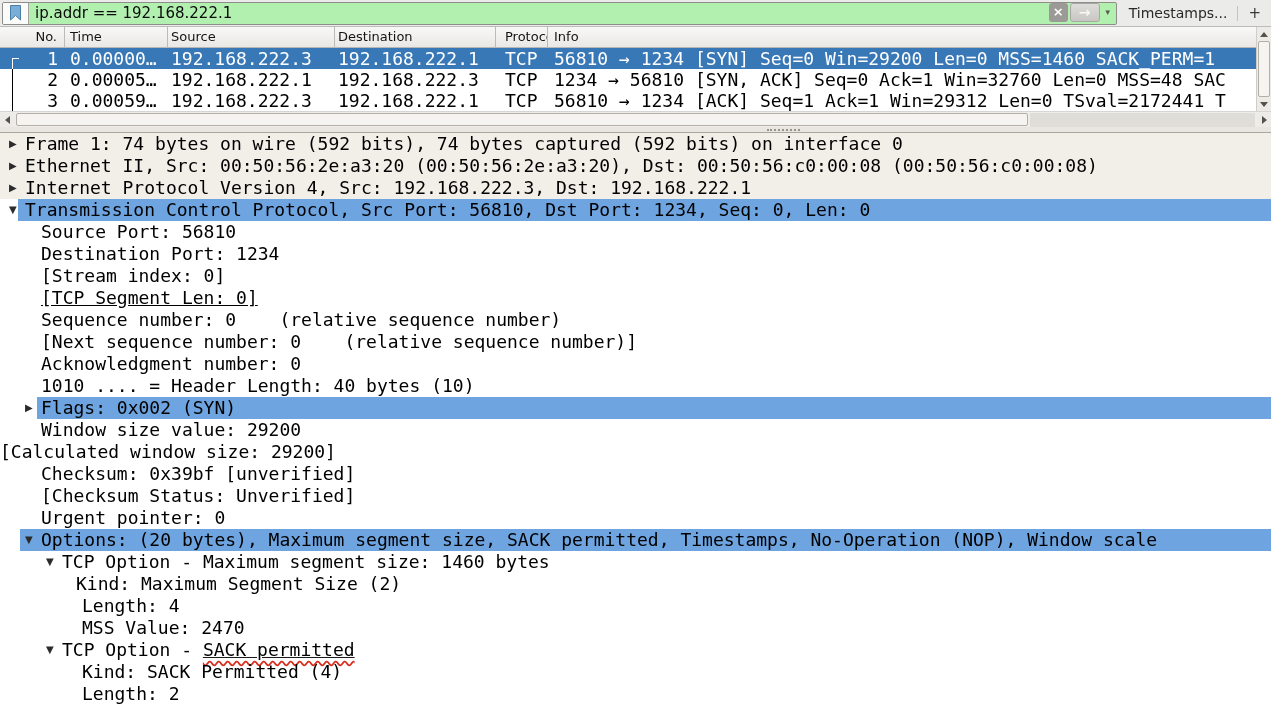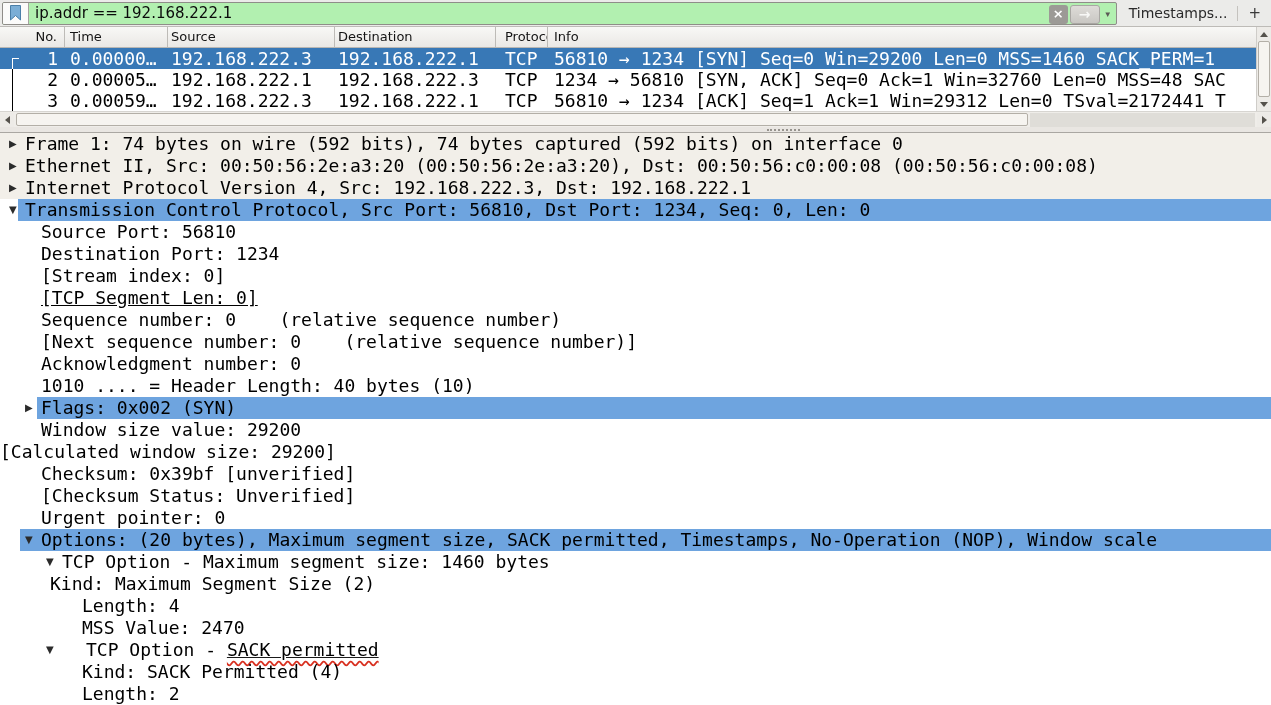--- a/index.html
+++ b/index.html
@@ -4,21 +4,21 @@
 <style>
   * { margin:0; padding:0; box-sizing:border-box; }
   html,body { width:1271px; height:705px; overflow:hidden; background:#fff;
               font-family:"DejaVu Sans","Liberation Sans",sans-serif; }
   .app { position:relative; width:1271px; height:705px; background:#fff; }
 
   
   .filter-bar { position:absolute; left:0; top:0; width:1271px; height:27px;
     background:var(--toolbar-bg); border-bottom:1px solid #bdbbb7;
     display:flex; align-items:center; padding:0 4px 0 2px; }
-  .filter-field { flex:1; height:23px; display:flex; align-items:flex-end;
+  .filter-field { flex:1; height:23px; display:flex; align-items:flex-start;
     border:1px solid #8f8d89; border-radius:2px; background:var(--filter-valid-bg); overflow:hidden; }
   .bookmark-btn { width:26px; height:100%; background:#fbfbfa; border:none;
     border-right:1px solid #a5a3a0; display:flex; align-items:center; justify-content:center; cursor:pointer; }
   .filter-input { flex:1; height:100%; border:none; background:transparent; outline:none;
     font:15px "DejaVu Sans","Liberation Sans",sans-serif; color:#0b0b0b; padding:0 6px; }
   .clear-btn { width:19px; height:19px; margin:0 2px; border:none; border-radius:3px;
     background:#9c9a96; color:#fff; font:bold 13px/18px "DejaVu Sans",sans-serif; text-align:center; cursor:pointer; }
   .apply-btn { width:30px; height:19px; border:1px solid #a9a7a3; border-radius:3px;
     background:linear-gradient(#dedcd8,#c9c7c3); color:#f8f8f6; font:bold 14px/17px "DejaVu Sans",sans-serif;
     text-align:center; cursor:pointer; }
@@ -159,21 +159,21 @@
       <div class="drow"><span class="dtext" style="margin-left: 41px;">Acknowledgment number: 0</span></div>
       <div class="drow"><span class="dtext" style="margin-left: 41px;">1010 .... = Header Length: 40 bytes (10)</span></div>
       <div class="drow" style="background: linear-gradient(90deg, transparent 37px, var(--detail-selected-bg) 37px);"><span class="darrow" style="left: 25px;">▶</span><span class="dtext" style="margin-left: 41px;">Flags: 0x002 (SYN)</span></div>
       <div class="drow"><span class="dtext" style="margin-left: 41px; text-align: center;">Window size value: 29200</span></div>
       <div class="drow"><span class="dtext" style="">[Calculated window size: 29200]</span></div>
       <div class="drow"><span class="dtext" style="margin-left: 41px;">Checksum: 0x39bf [unverified]</span></div>
       <div class="drow"><span class="dtext" style="margin-left: 41px;">[Checksum Status: Unverified]</span></div>
       <div class="drow"><span class="dtext" style="margin-left: 41px;">Urgent pointer: 0</span></div>
       <div class="drow" style="background: linear-gradient(90deg, transparent 20px, var(--detail-selected-bg) 20px);"><span class="darrow" style="left: 25px;">▼</span><span class="dtext" style="margin-left: 41px;">Options: (20 bytes), Maximum segment size, SACK permitted, Timestamps, No-Operation (NOP), Window scale</span></div>
       <div class="drow"><span class="darrow" style="left: 46px;">▼</span><span class="dtext" style="margin-left: 62px;">TCP Option - Maximum segment size: 1460 bytes</span></div>
-      <div class="drow"><span class="dtext" style="margin-left: 50px;">Kind: Maximum Segment Size (2)</span></div>
+      <div class="drow"><span class="dtext" style="margin-left: 76px;">Kind: Maximum Segment Size (2)</span></div>
       <div class="drow"><span class="dtext" style="margin-left: 82px;">Length: 4</span></div>
       <div class="drow"><span class="dtext" style="margin-left: 82px;">MSS Value: 2470</span></div>
-      <div class="drow"><span class="darrow" style="left: 46px;">▼</span><span class="dtext" style="margin-left: 86px;">TCP Option - </span><span class="dlink"><span class="dlink-inner">SACK permitted</span></span></div>
+      <div class="drow"><span class="darrow" style="left: 46px;">▼</span><span class="dtext" style="margin-left: 62px;">TCP Option - </span><span class="dlink"><span class="dlink-inner">SACK permitted</span></span></div>
       <div class="drow"><span class="dtext" style="margin-left: 82px;">Kind: SACK Permitted (4)</span></div>
       <div class="drow"><span class="dtext" style="margin-left: 82px;">Length: 2</span></div>
     </div>
 
 </div>
 
 </body></html>

